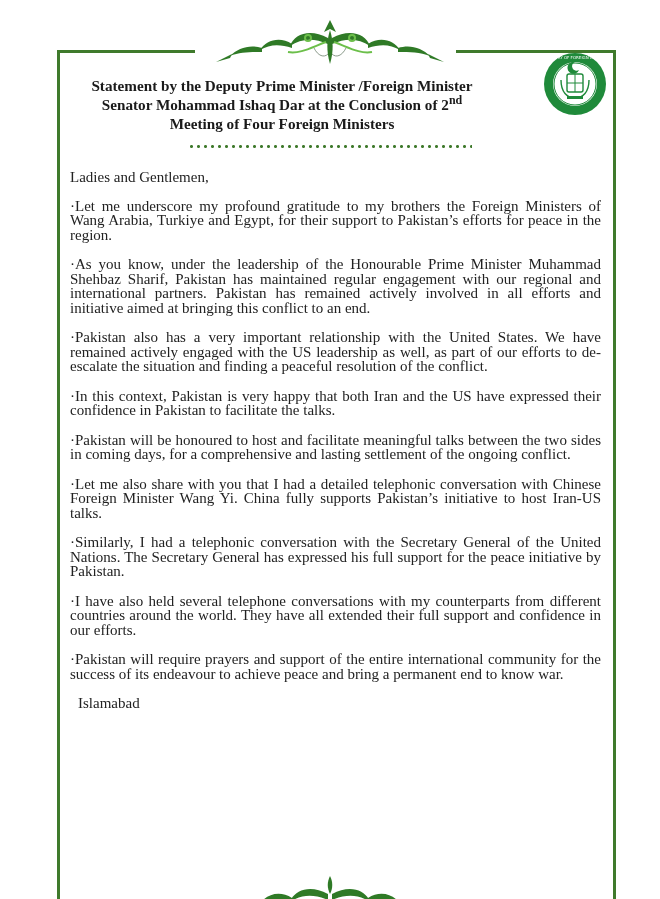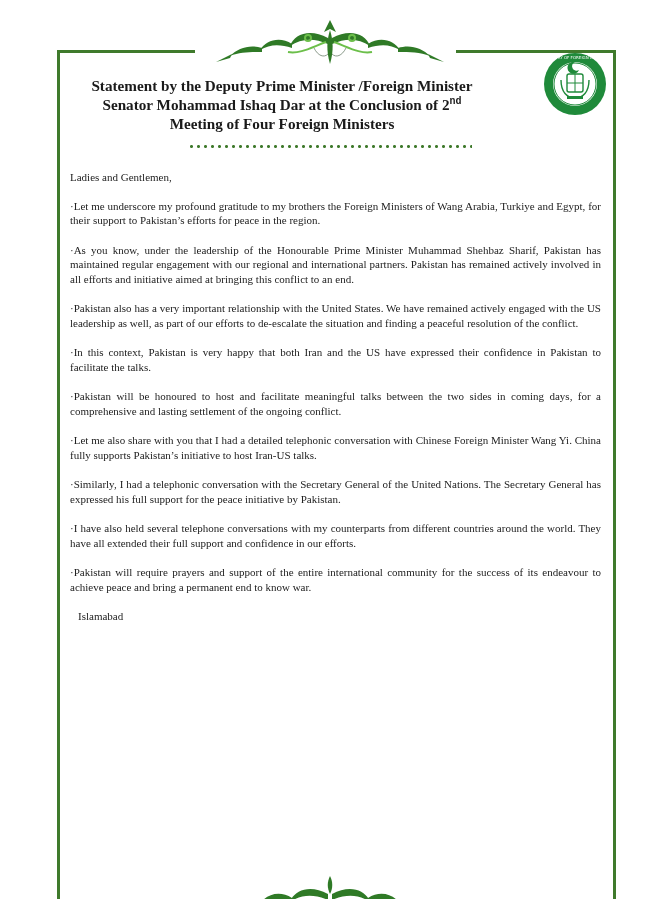--- a/index.html
+++ b/index.html
@@ -18,32 +18,32 @@
   .ornament-top { position: absolute; left: 210px; top: 18px; width: 240px; height: 50px; }
   .ornament-bottom { position: absolute; left: 210px; top: 876px; width: 240px; height: 50px; }
 
   .seal { position: absolute; left: 543px; top: 52px; width: 64px; height: 64px; }
 
   .title {
     position: absolute; left: 52px; top: 76px; width: 460px;
     text-align: center; font-family: "Liberation Serif", "DejaVu Serif", serif;
     font-weight: bold; font-size: 15.2px; line-height: 19px; color: #1a1a1a;
   }
-  .title sup { font-size: 10px; vertical-align: 6px; line-height: 0; font-family: Liberation Mono, monospace; }
+  .title sup { font-size: 12px; vertical-align: 6px; line-height: 0; }
 
   .dots {
     position: absolute; left: 188px; top: 145px; width: 284px; height: 3px;
     background-image: radial-gradient(circle, #3f7a2c 1.3px, transparent 1.6px);
     background-size: 7px 3px;
   }
 
   .body-text {
     position: absolute; left: 70px; top: 170px; width: 531px;
     font-family: "Liberation Serif", "DejaVu Serif", serif;
-    font-size: 11px; line-height: 14.5px; color: #222;
+    font-size: 15px; line-height: 14.5px; color: #222;
   }
   .body-text p { margin: 0 0 15px 0; text-align: justify; }
   .body-text .greet { margin-bottom: 14px; }
   .sign { margin: 8px; }
   .ref { margin-top: 15px; }
 </style>
 </head>
 <body>
 
 <div class="frame-left"></div>

